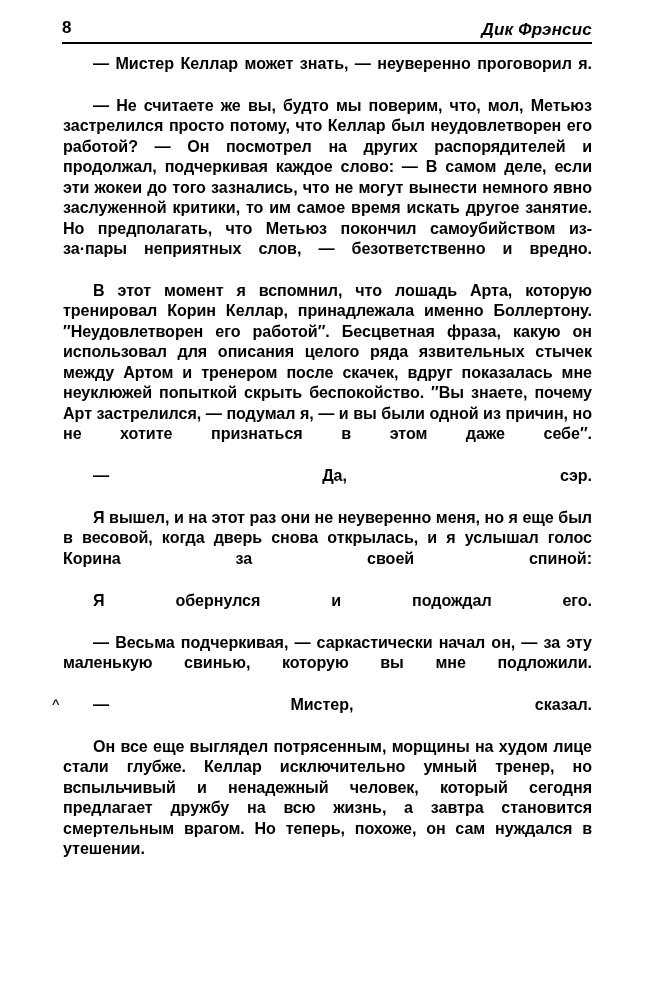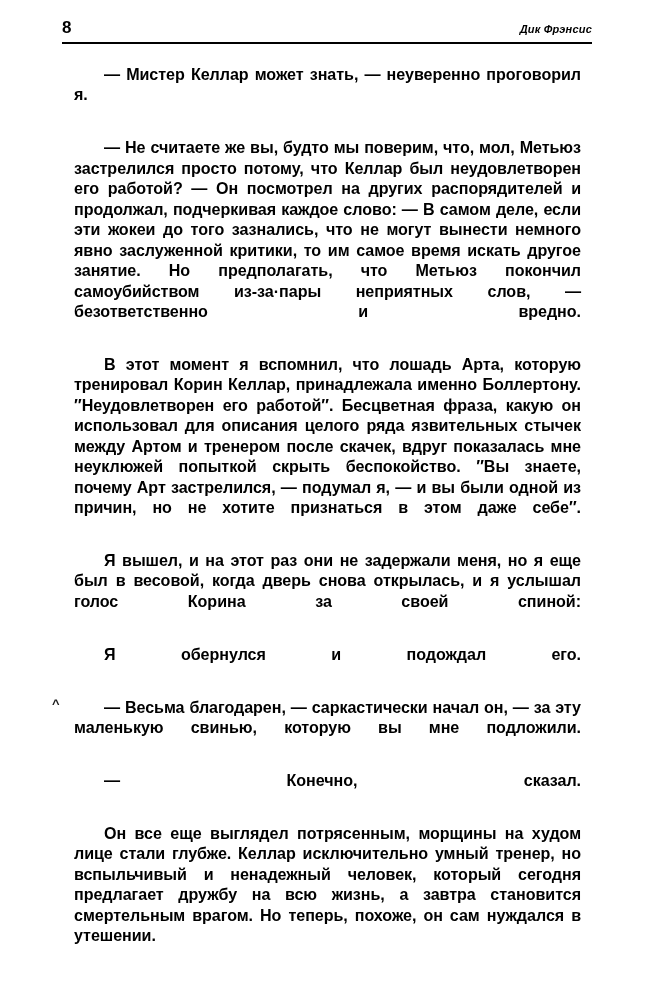--- a/index.html
+++ b/index.html
@@ -36,21 +36,21 @@
   }
 
   .folio {
     font-size: 17px;
     font-weight: bold;
     line-height: 19px;
     letter-spacing: 0px;
   }
 
   .head-author {
-    font-size: 11px;
+    font-size: 17px;
     font-weight: bold;
     font-style: italic;
     line-height: 19px;
     letter-spacing: 0.2px;
     align-self: flex-end;
     padding-bottom: 1px;
   }
 
   
   .body-text {
@@ -63,21 +63,21 @@
     line-height: 20.45px;
     text-align: justify;
     text-justify: inter-word;
     -webkit-hyphens: none;
     hyphens: none;
     word-spacing: 0px;
     letter-spacing: -0.05px;
   }
 
   .body-text p {
-    margin: 12px;
+    margin: 1px;
     padding: 0;
     text-indent: 30px;
     text-align: justify;
   }
 
   
   .body-text p:after {
     content: "";
     display: inline-block;
     width: 100%;
@@ -104,21 +104,22 @@
     <span class="folio">8</span>
     <span class="head-author">Дик Фрэнсис</span>
   </div>
 
   <div class="margin-mark">^</div>
 
   <div class="body-text">
     <p>— Мистер Келлар может знать, — неуверенно проговорил я.</p>
     <p>— Не считаете же вы, будто мы поверим, что, мол, Метьюз застрелился просто потому, что Келлар был неудовлетворен его работой? — Он посмотрел на других распорядителей и продолжал, подчеркивая каждое слово: — В самом деле, если эти жокеи до того зазнались, что не могут вынести немного явно заслуженной критики, то им самое время искать другое занятие. Но предполагать, что Метьюз покончил самоубийством из-за·пары неприятных слов, — безответственно и вредно.</p>
     <p>В этот момент я вспомнил, что лошадь Арта, которую тренировал Корин Келлар, принадлежала именно Боллертону. ″Неудовлетворен его работой″. Бесцветная фраза, какую он использовал для описания целого ряда язвительных стычек между Артом и тренером после скачек, вдруг показалась мне неуклюжей попыткой скрыть беспокойство. ″Вы знаете, почему Арт застрелился, — подумал я, — и вы были одной из причин, но не хотите признаться в этом даже себе″.</p>
-    <p>Я вышел, и на этот раз они не задержали меня, но я еще был в весовой, когда дверь снова открылась, и я услышал голос Корина за своей спиной:</p>
+    <p>— Да, сэр.</p>
+    <p>Я вышел, и на этот раз они не неуверенно меня, но я еще был в весовой, когда дверь снова открылась, и я услышал голос Корина за своей спиной:</p>
     <p>Я обернулся и подождал его.</p>
-    <p>— Весьма благодарен, — саркастически начал он, — за эту маленькую свинью, которую вы мне подложили.</p>
-    <p>— Конечно, сказал.</p>
+    <p>— Весьма подчеркивая, — саркастически начал он, — за эту маленькую свинью, которую вы мне подложили.</p>
+    <p>— Мистер, сказал.</p>
     <p>Он все еще выглядел потрясенным, морщины на худом лице стали глубже. Келлар исключительно умный тренер, но вспыльчивый и ненадежный человек, который сегодня предлагает дружбу на всю жизнь, а завтра становится смертельным врагом. Но теперь, похоже, он сам нуждался в утешении.</p>
 
   </div>
 
 </div>
 
 </body></html>

